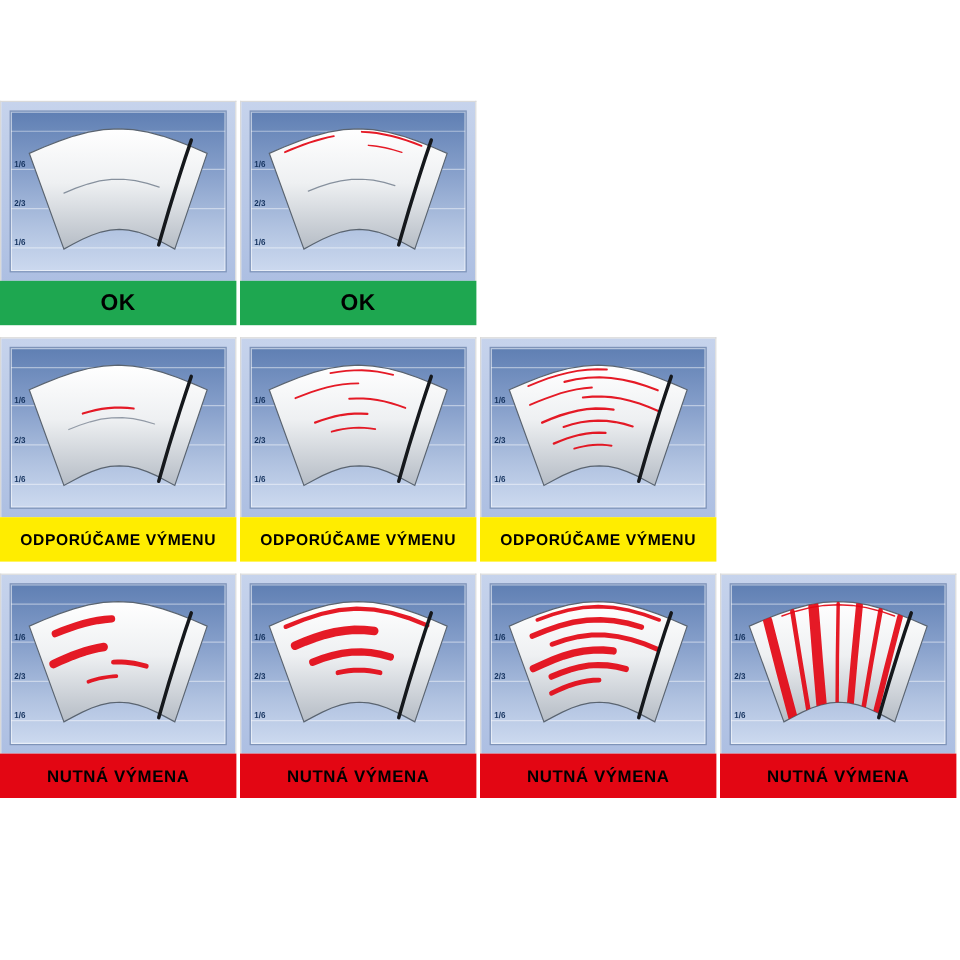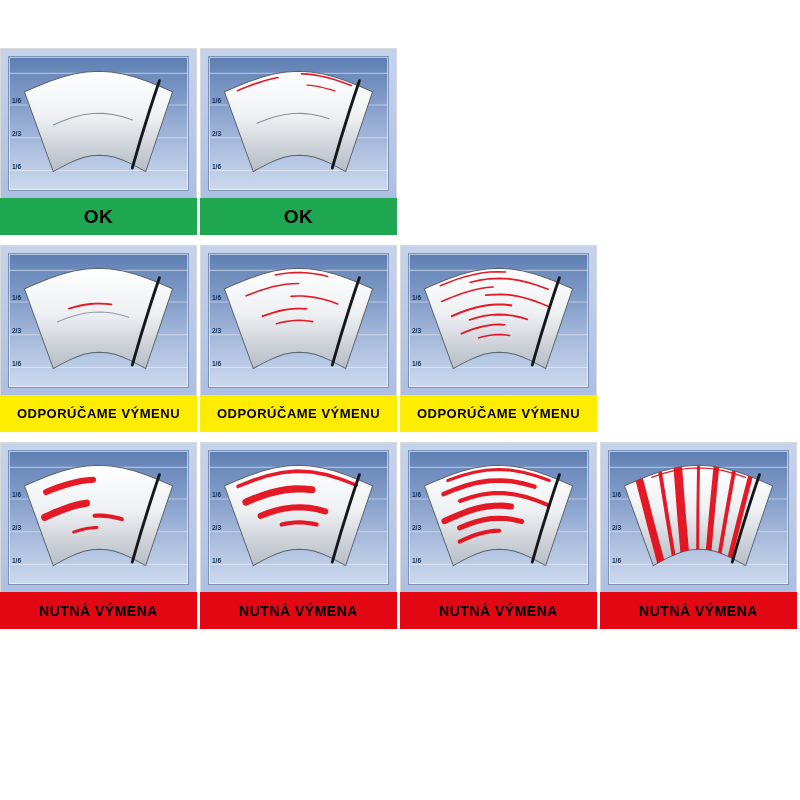--- a/index.html
+++ b/index.html
@@ -6,21 +6,21 @@
   html, body { margin: 0; padding: 0; }
   body {
     width: 800px; height: 800px;
     background: #ffffff;
     overflow: hidden;
     font-family: "Liberation Sans", sans-serif;
   }
   .poster {
     position: relative;
     width: 800px; height: 800px;
-    padding-top: 48px;
+    padding-top: 84px;
   }
   .row {
     display: flex;
     gap: 3px;
     margin-bottom: 10px;
   }
   .cell {
     width: 197px;
     flex: 0 0 197px;
     display: flex;

